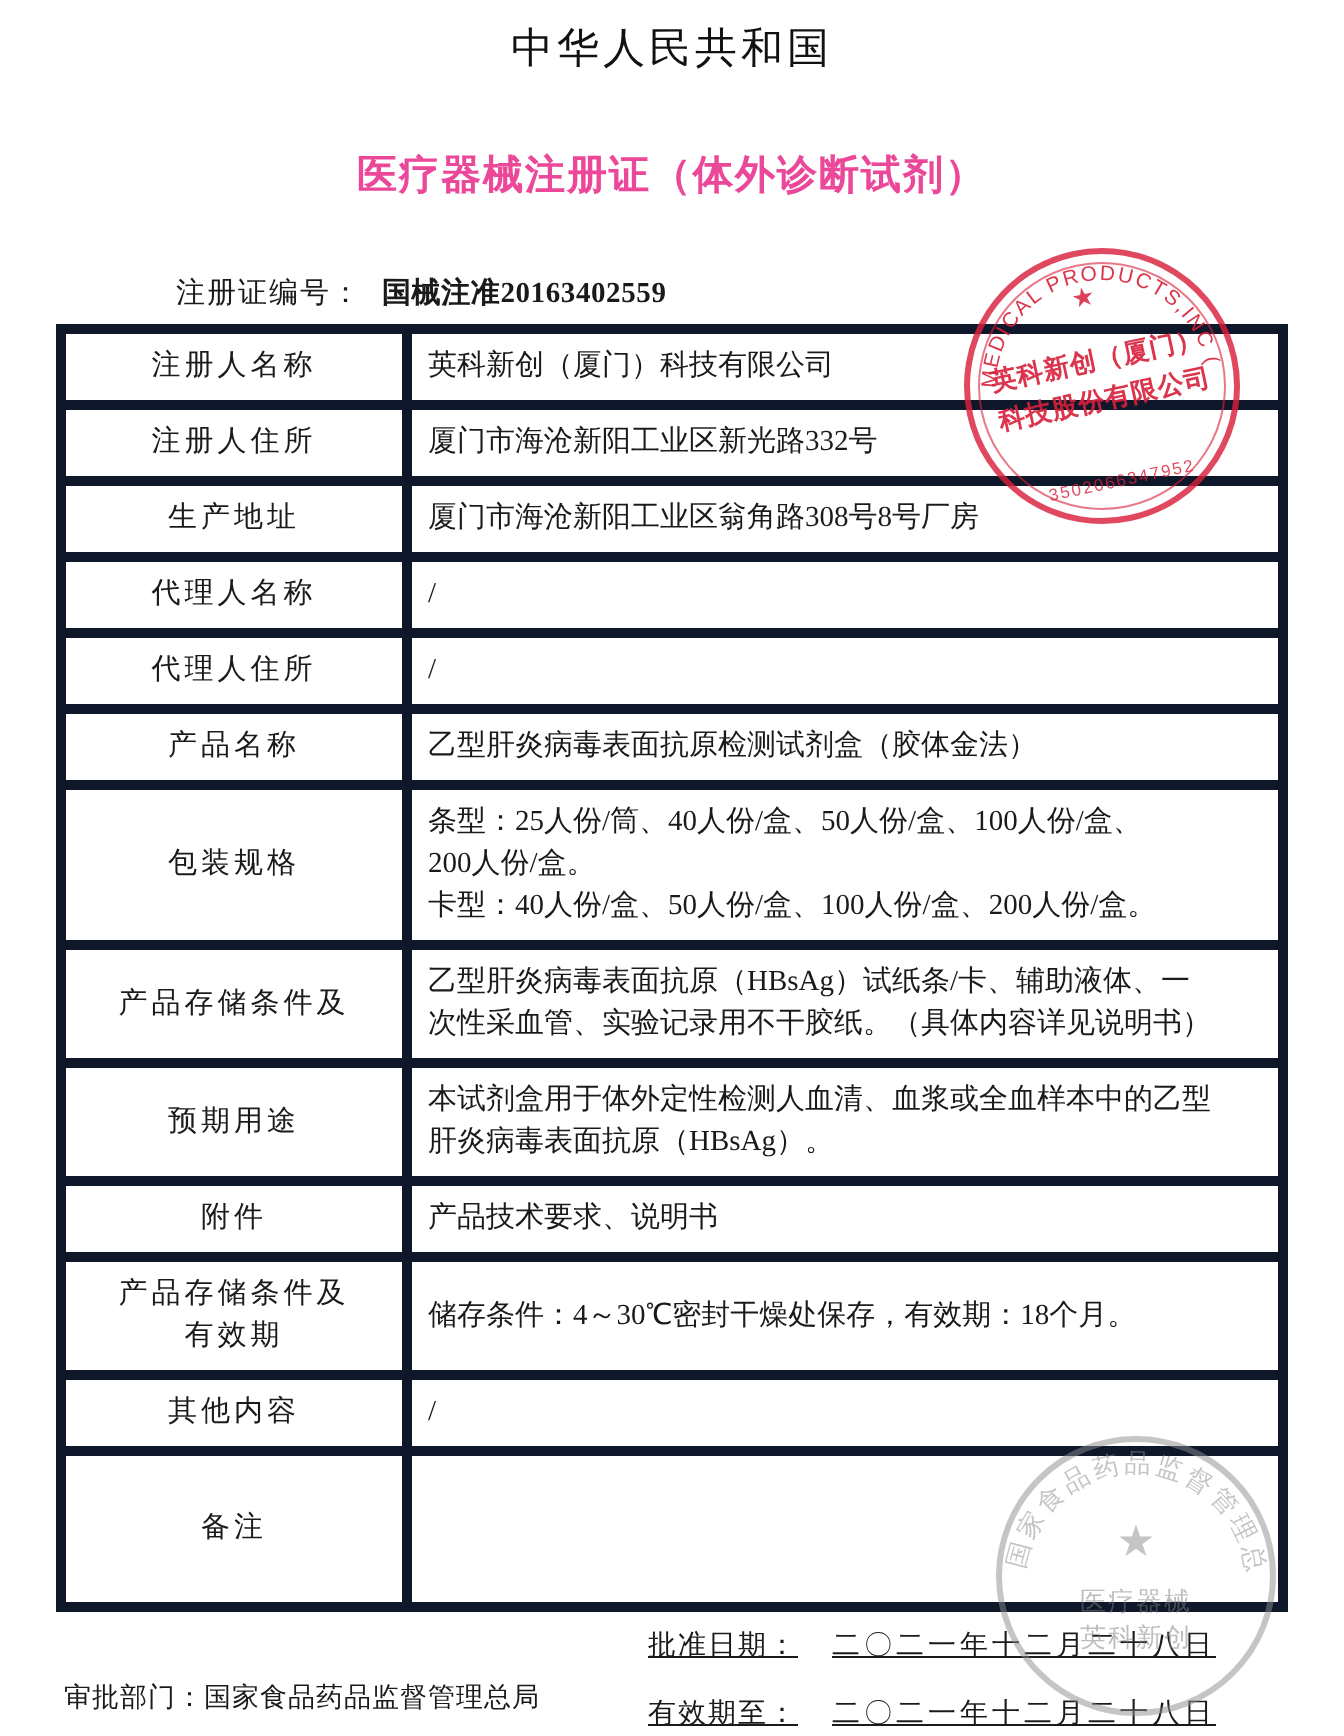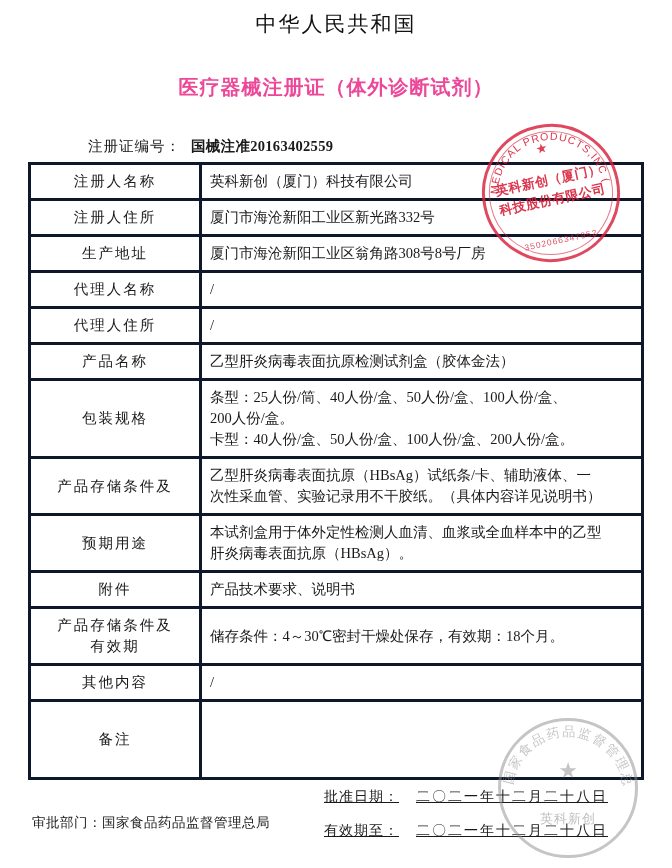--- a/index.html
+++ b/index.html
@@ -55,21 +55,21 @@
     letter-spacing: 0.3px;
     text-align: center;
   }
   table.cert {
     margin: 6px auto 0 auto;
     border-collapse: collapse;
     width: 616px;
     table-layout: fixed;
   }
   table.cert td {
-    border: 3px solid #0f172a;
+    border: 5px solid #0f172a;
     vertical-align: middle;
     padding: 6px 8px;
     font-size: 14.5px;
     line-height: 1.45;
   }
   td.lbl {
     width: 152px;
     text-align: center;
     letter-spacing: 2px;
     padding: 6px 4px;
@@ -356,17 +356,18 @@
     <svg viewBox="0 0 140 140" width="140" height="140">
       <defs>
         <path id="arcTopG" d="M 14,74 A 56,56 0 0 1 126,74"></path>
       </defs>
       <text>
         <textPath href="#arcTopG" startOffset="4%">国家食品药品监督管理总局</textPath>
       </text>
     </svg>
     <div class="star">★</div>
     <div class="center-text">
+      <div>医疗器械</div>
       <div>英科新创</div>
     </div>
   </div>
 
 </div>
 
 </body></html>

